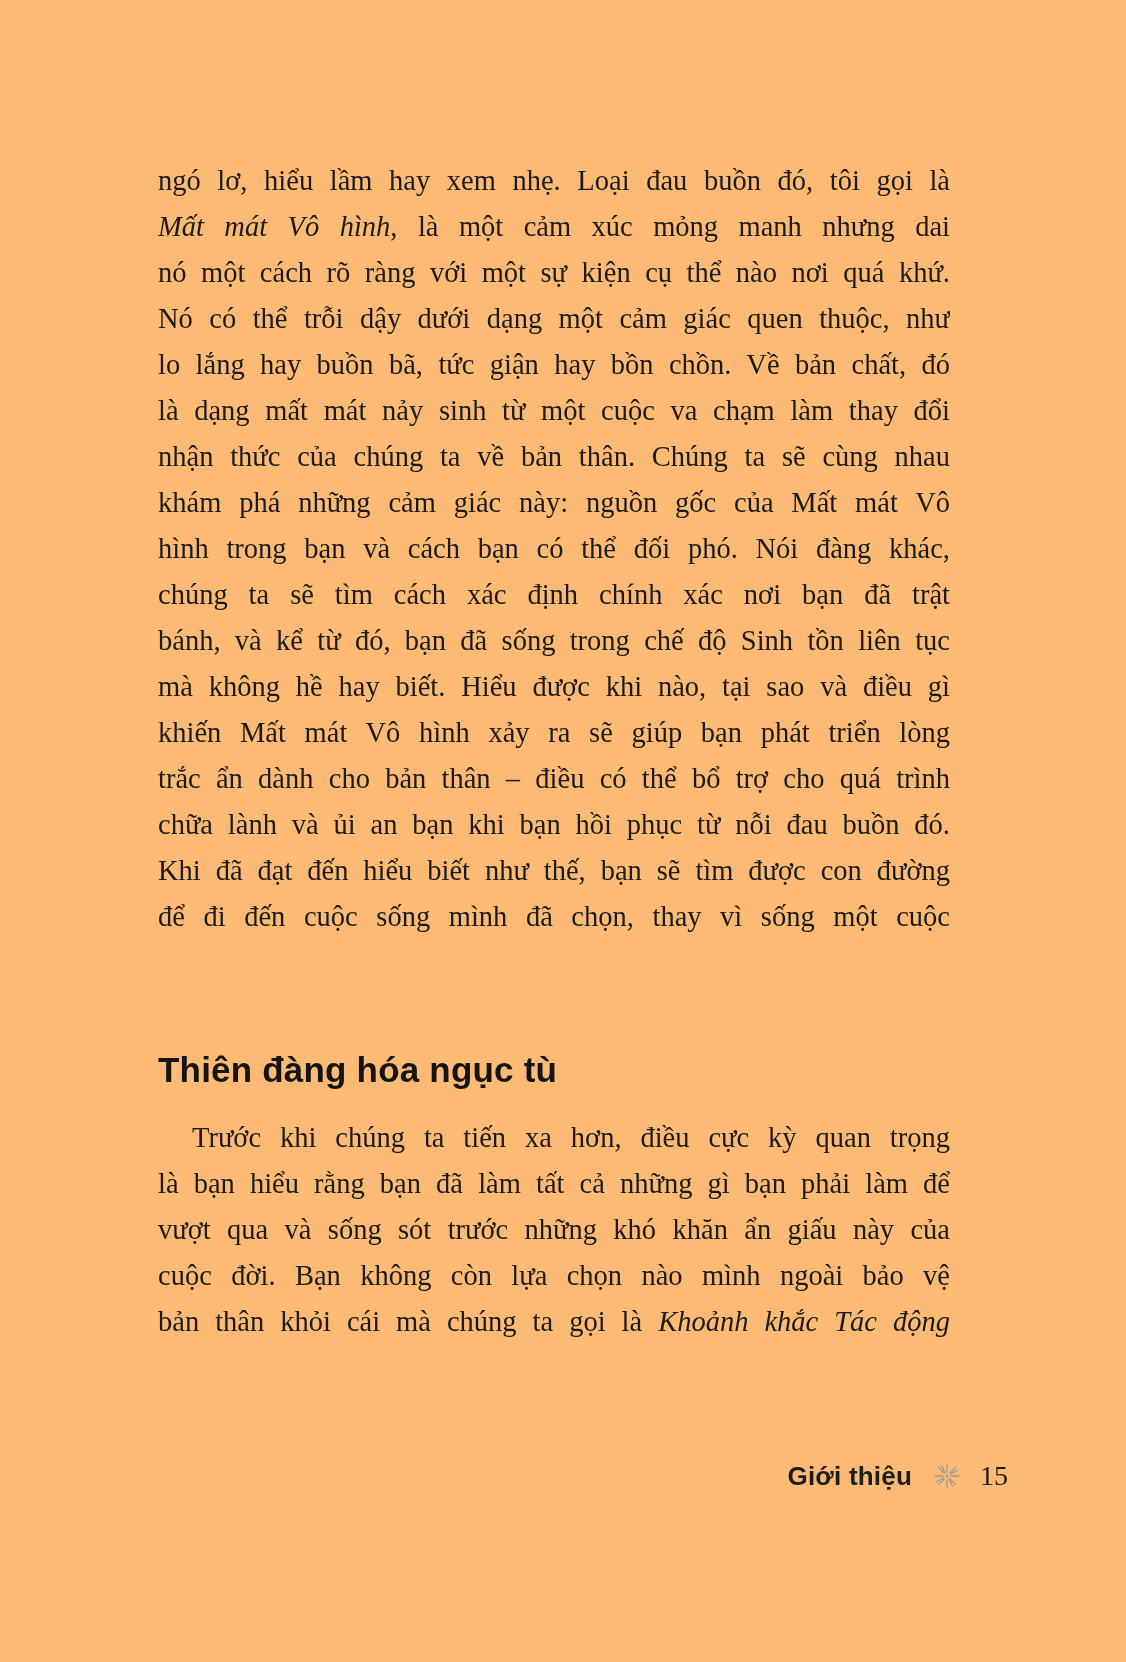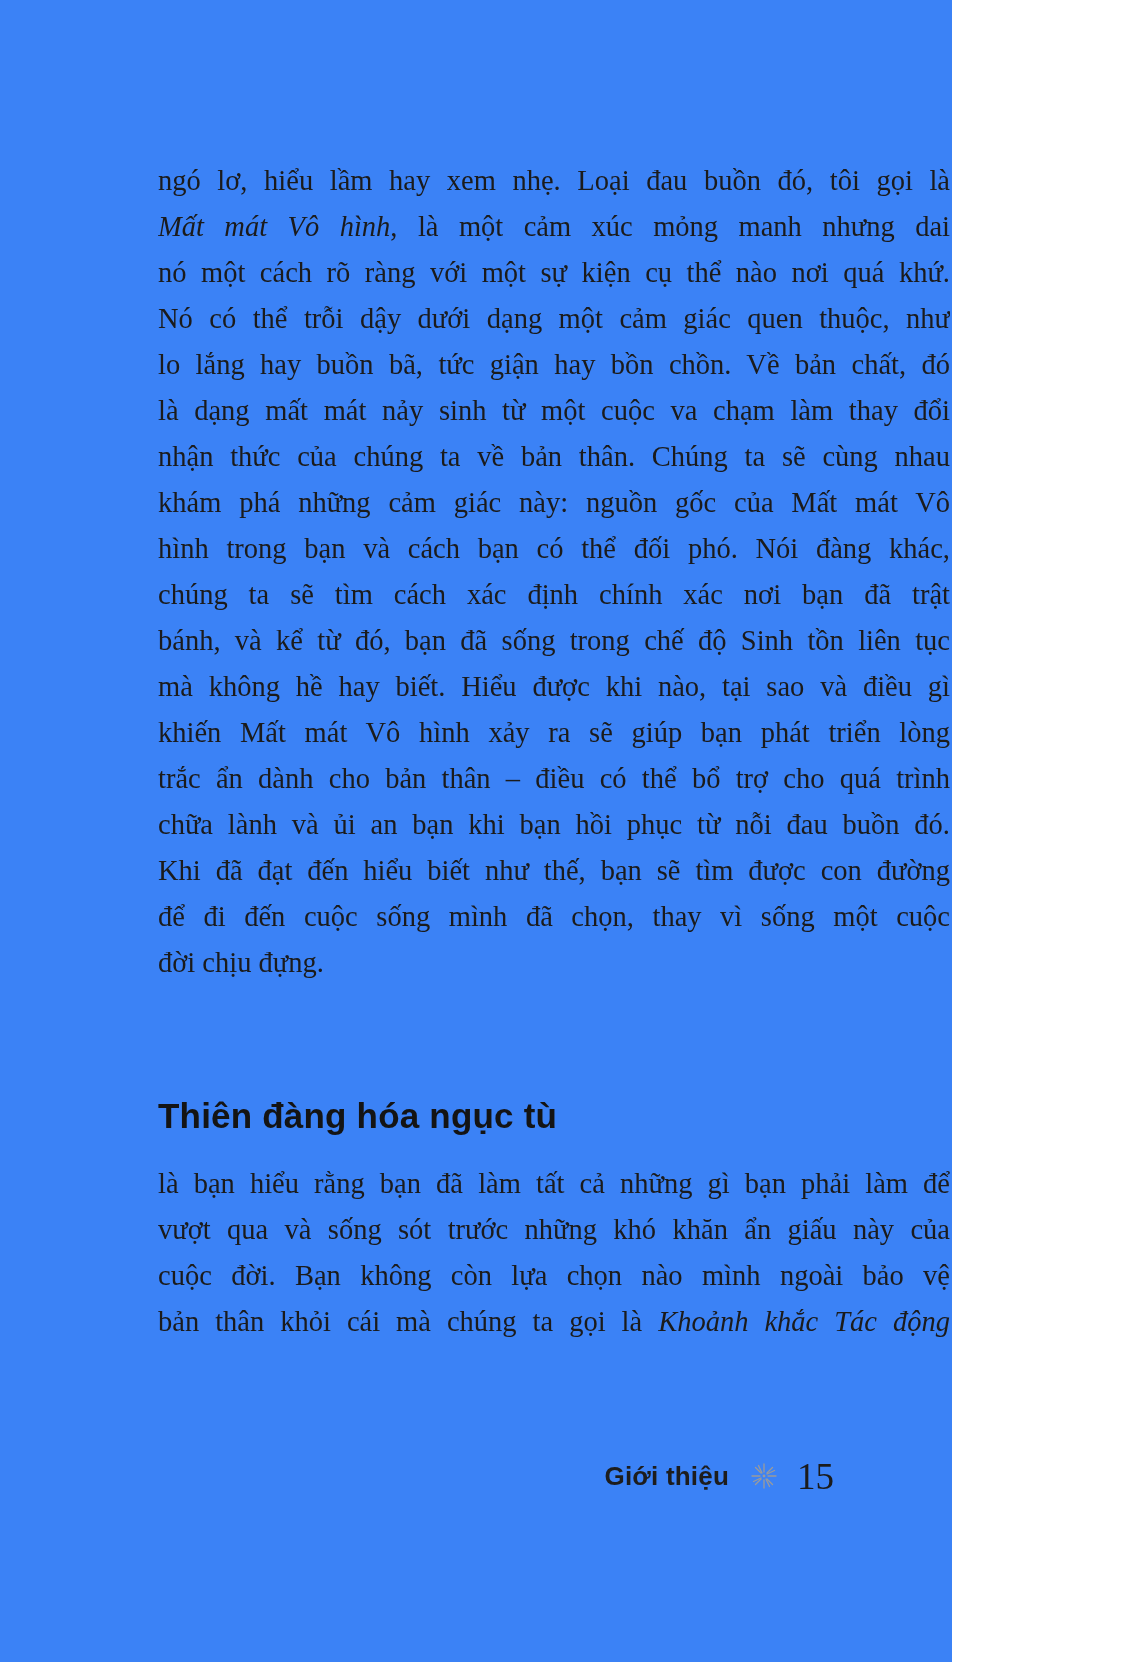--- a/index.html
+++ b/index.html
@@ -1,20 +1,20 @@
 <!DOCTYPE html>
 <html lang="vi"><head>
 <meta charset="utf-8">
 <style>
   html, body { margin: 0; padding: 0; background: #ffffff; }
   .page {
     position: relative;
-    width: 952px;
+    width: 1126px;
     height: 1662px;
-    background: #3b82f6;
+    background: #fdba74;
     color: #1b1b1b;
     overflow: hidden;
   }
   .text-block {
     position: absolute;
     left: 158px;
     top: 158px;
     width: 792px;
     font-family: "Liberation Serif", serif;
     font-size: 28.5px;
@@ -59,21 +59,21 @@
   .ornament {
     display: inline-flex;
     align-items: center;
     justify-content: center;
     margin: 0 18px 0 20px;
     width: 30px;
     height: 30px;
   }
   .page-num {
     font-family: "Liberation Serif", serif;
-    font-size: 37px;
+    font-size: 28px;
     color: #1b1b1b;
   }
 </style>
 </head>
 <body>
 
 <div class="page">
 
   <main class="text-block">
     <section class="paragraph">
@@ -87,26 +87,26 @@
         <div class="line"><span>khám phá những cảm giác này: nguồn gốc của Mất mát Vô</span></div>
         <div class="line"><span>hình trong bạn và cách bạn có thể đối phó. Nói đàng khác,</span></div>
         <div class="line"><span>chúng ta sẽ tìm cách xác định chính xác nơi bạn đã trật</span></div>
         <div class="line"><span>bánh, và kể từ đó, bạn đã sống trong chế độ Sinh tồn liên tục</span></div>
         <div class="line"><span>mà không hề hay biết. Hiểu được khi nào, tại sao và điều gì</span></div>
         <div class="line"><span>khiến Mất mát Vô hình xảy ra sẽ giúp bạn phát triển lòng</span></div>
         <div class="line"><span>trắc ẩn dành cho bản thân – điều có thể bổ trợ cho quá trình</span></div>
         <div class="line"><span>chữa lành và ủi an bạn khi bạn hồi phục từ nỗi đau buồn đó.</span></div>
         <div class="line"><span>Khi đã đạt đến hiểu biết như thế, bạn sẽ tìm được con đường</span></div>
         <div class="line"><span>để đi đến cuộc sống mình đã chọn, thay vì sống một cuộc</span></div>
-        <div class="line no-just"><span>đời chịu đựng.</span></div>
       </section>
 
     <h2 class="heading">Thiên đàng hóa ngục tù</h2>
 
     <section class="paragraph">
+        <div class="line indent"><span>Trước khi chúng ta tiến xa hơn, điều cực kỳ quan trọng</span></div>
         <div class="line"><span>là bạn hiểu rằng bạn đã làm tất cả những gì bạn phải làm để</span></div>
         <div class="line"><span>vượt qua và sống sót trước những khó khăn ẩn giấu này của</span></div>
         <div class="line"><span>cuộc đời. Bạn không còn lựa chọn nào mình ngoài bảo vệ</span></div>
         <div class="line"><span>bản thân khỏi cái mà chúng ta gọi là </span><span class="em">Khoảnh khắc Tác động</span></div>
       </section>
   </main>
 
   <footer class="footer">
     <span class="footer-label">Giới thiệu</span>
     <span class="ornament">

